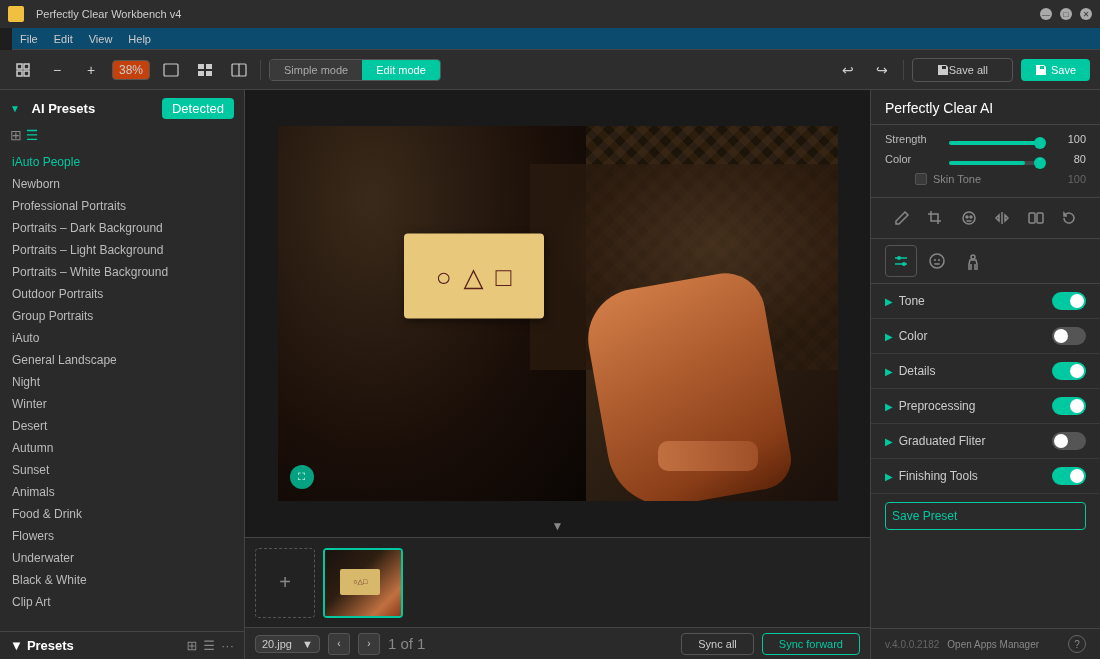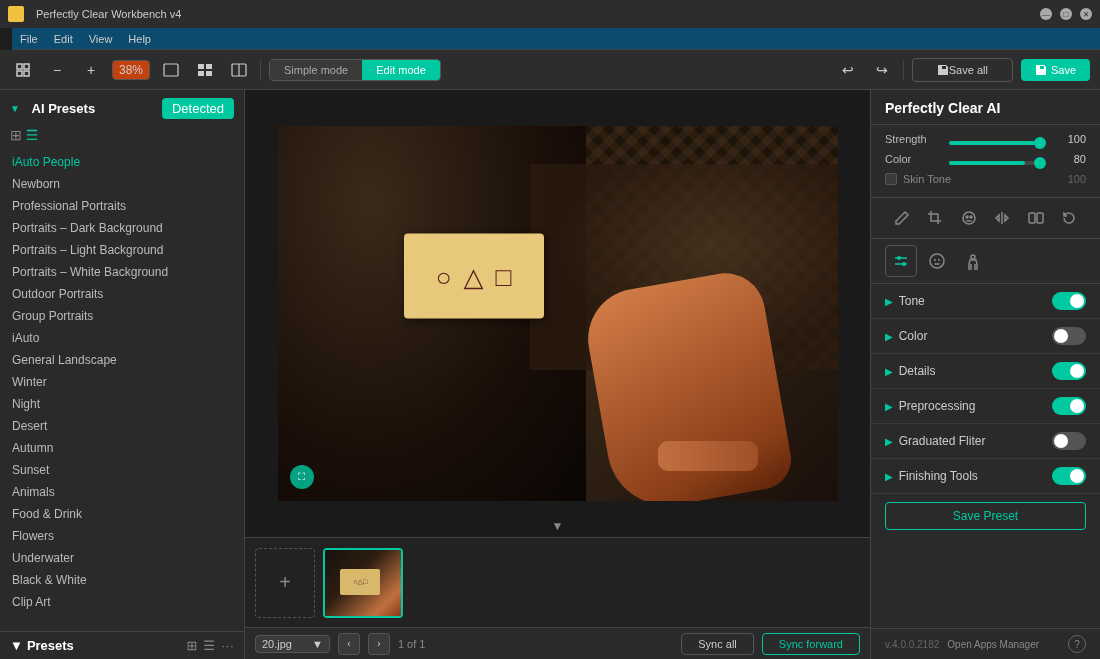--- a/index.html
+++ b/index.html
@@ -60,39 +60,39 @@
     .arrow-down { position: absolute; bottom: 4px; left: 50%; transform: translateX(-50%); color: #888; font-size: 12px; }
 
     
     #filmstrip { height: 90px; background: #222; border-top: 1px solid #444; display: flex; align-items: center; padding: 6px 10px; gap: 8px; }
     .film-add { width: 60px; height: 70px; border: 1px dashed #555; border-radius: 4px; display: flex; align-items: center; justify-content: center; color: #888; font-size: 20px; cursor: pointer; flex-shrink: 0; }
     .film-thumb { width: 80px; height: 70px; border-radius: 4px; overflow: hidden; border: 2px solid #00c8a0; flex-shrink: 0; }
     .film-thumb-img { width: 100%; height: 100%; background: linear-gradient(135deg, #1a1210 0%, #2d2010 40%, #3a2a18 70%, #c87040 100%); }
 
     
     #bottombar { height: 32px; background: #2a2a2a; border-top: 1px solid #444; display: flex; align-items: center; padding: 0 10px; gap: 8px; flex-shrink: 0; }
-    .file-selector { background: #3a3a3a; border: 1px solid #555; border-radius: 4px; color: #ccc; font-size: 11px; padding: 2px 6px; display: flex; align-items: center; gap: 20px; cursor: pointer; }
+    .file-selector { background: #3a3a3a; border: 1px solid #555; border-radius: 4px; color: #ccc; font-size: 11px; padding: 2px 6px; display: flex; align-items: center; gap: 10px; cursor: pointer; }
     .nav-btn { background: #3a3a3a; border: 1px solid #555; width: 22px; height: 22px; display: flex; align-items: center; justify-content: center; cursor: pointer; color: #ccc; font-size: 10px; border-radius: 3px; }
-    .page-info { color: #888; font-size: 11px; }
+    .page-info { color: #888; font-size: 15px; }
     .bb-spacer { flex: 1; }
     .sync-btn { padding: 4px 16px; background: transparent; border: 1px solid #555; border-radius: 4px; color: #ccc; font-size: 11px; cursor: pointer; }
     .sync-forward-btn { padding: 4px 16px; background: transparent; border: 1px solid #00c8a0; border-radius: 4px; color: #00c8a0; font-size: 11px; cursor: pointer; text-align: center; }
 
     
     #right-panel { width: 230px; background: #2a2a2a; border-left: 1px solid #444; display: flex; flex-direction: column; flex-shrink: 0; overflow: hidden; }
     #ai-header { padding: 10px 14px 8px; border-bottom: 1px solid #444; }
-    #ai-title { font-size: 14px; font-weight: bold; color: #fff; }
+    #ai-title { font-size: 14px; font-weight: normal; color: #fff; }
     .slider-section { padding: 8px 14px; }
     .slider-row { display: flex; align-items: flex-end; margin-bottom: 8px; gap: 14px; }
     .slider-label { width: 50px; color: #bbb; font-size: 11px; flex-shrink: 0; }
     .slider-track { flex: 1; height: 4px; background: #444; border-radius: 2px; position: relative; }
     .slider-fill { height: 100%; background: #00c8a0; border-radius: 2px; }
     .slider-thumb { width: 12px; height: 12px; background: #00c8a0; border-radius: 50%; position: absolute; right: -2px; top: -4px; }
     .slider-val { width: 28px; text-align: right; color: #ccc; font-size: 11px; flex-shrink: 0; }
-    .checkbox-row { display: flex; align-items: center; gap: 6px; margin-bottom: 4px; }
+    .checkbox-row { display: flex; align-items: center; gap: 6px; margin-bottom: 4px; margin-left: 30px; }
     .cb-box { width: 12px; height: 12px; border: 1px solid #555; border-radius: 2px; background: #3a3a3a; }
     .cb-label { color: #888; font-size: 11px; }
     .cb-val { margin-left: auto; color: #666; font-size: 11px; }
 
     
     .tool-icons-row { display: flex; align-items: center; justify-content: space-around; padding: 6px 14px; border-top: 1px solid #444; border-bottom: 1px solid #444; }
     .tool-icon { width: 28px; height: 28px; display: flex; align-items: center; justify-content: center; color: #888; font-size: 16px; cursor: pointer; border-radius: 4px; }
 
     
     .sub-tool-row { display: flex; padding: 6px 14px; gap: 4px; border-bottom: 1px solid #444; }
@@ -105,21 +105,21 @@
     .adj-arrow { color: #00c8a0; margin-right: 6px; font-size: 10px; }
     .adj-label { flex: 1; font-size: 12px; color: #ccc; font-weight: 500; }
     .toggle-switch { width: 34px; height: 18px; border-radius: 9px; position: relative; cursor: pointer; flex-shrink: 0; }
     .toggle-on { background: #00c8a0; }
     .toggle-off { background: #555; }
     .toggle-knob { width: 14px; height: 14px; background: white; border-radius: 50%; position: absolute; top: 2px; transition: left 0.2s; }
     .toggle-on .toggle-knob { left: 18px; }
     .toggle-off .toggle-knob { left: 2px; }
 
     
-    .save-preset-btn { margin: 8px 14px; padding: 6px; background: transparent; border: 1px solid #00c8a0; border-radius: 4px; color: #00c8a0; font-size: 12px; cursor: pointer; width: calc(100% - 28px); text-align: center; }
+    .save-preset-btn { margin: 8px 14px; padding: 6px; background: transparent; border: 1px solid #00c8a0; border-radius: 4px; color: #00c8a0; font-size: 12px; cursor: pointer; width: calc(100% - 28px); text-align: left; }
 
     
     #right-footer { padding: 6px 14px; display: flex; align-items: center; gap: 8px; border-top: 1px solid #444; margin-top: auto; }
     .version-text { font-size: 10px; color: #666; }
     .open-apps-link { font-size: 10px; color: #888; cursor: pointer; flex: 1; }
     .help-btn { width: 18px; height: 18px; border-radius: 50%; border: 1px solid #666; display: flex; align-items: center; justify-content: center; color: #888; font-size: 10px; cursor: pointer; }
 
     
     .preset-list::-webkit-scrollbar { width: 4px; }
     .preset-list::-webkit-scrollbar-track { background: #2a2a2a; }
@@ -221,22 +221,22 @@
       <div class="preset-item active">iAuto People</div>
       <div class="preset-item">Newborn</div>
       <div class="preset-item">Professional Portraits</div>
       <div class="preset-item">Portraits – Dark Background</div>
       <div class="preset-item">Portraits – Light Background</div>
       <div class="preset-item">Portraits – White Background</div>
       <div class="preset-item">Outdoor Portraits</div>
       <div class="preset-item">Group Portraits</div>
       <div class="preset-item">iAuto</div>
       <div class="preset-item">General Landscape</div>
+      <div class="preset-item">Night</div>
       <div class="preset-item">Winter</div>
-      <div class="preset-item">Night</div>
       <div class="preset-item">Desert</div>
       <div class="preset-item">Autumn</div>
       <div class="preset-item">Sunset</div>
       <div class="preset-item">Animals</div>
       <div class="preset-item">Food &amp; Drink</div>
       <div class="preset-item">Flowers</div>
       <div class="preset-item">Underwater</div>
       <div class="preset-item">Black &amp; White</div>
       <div class="preset-item">Clip Art</div>
     </div>

